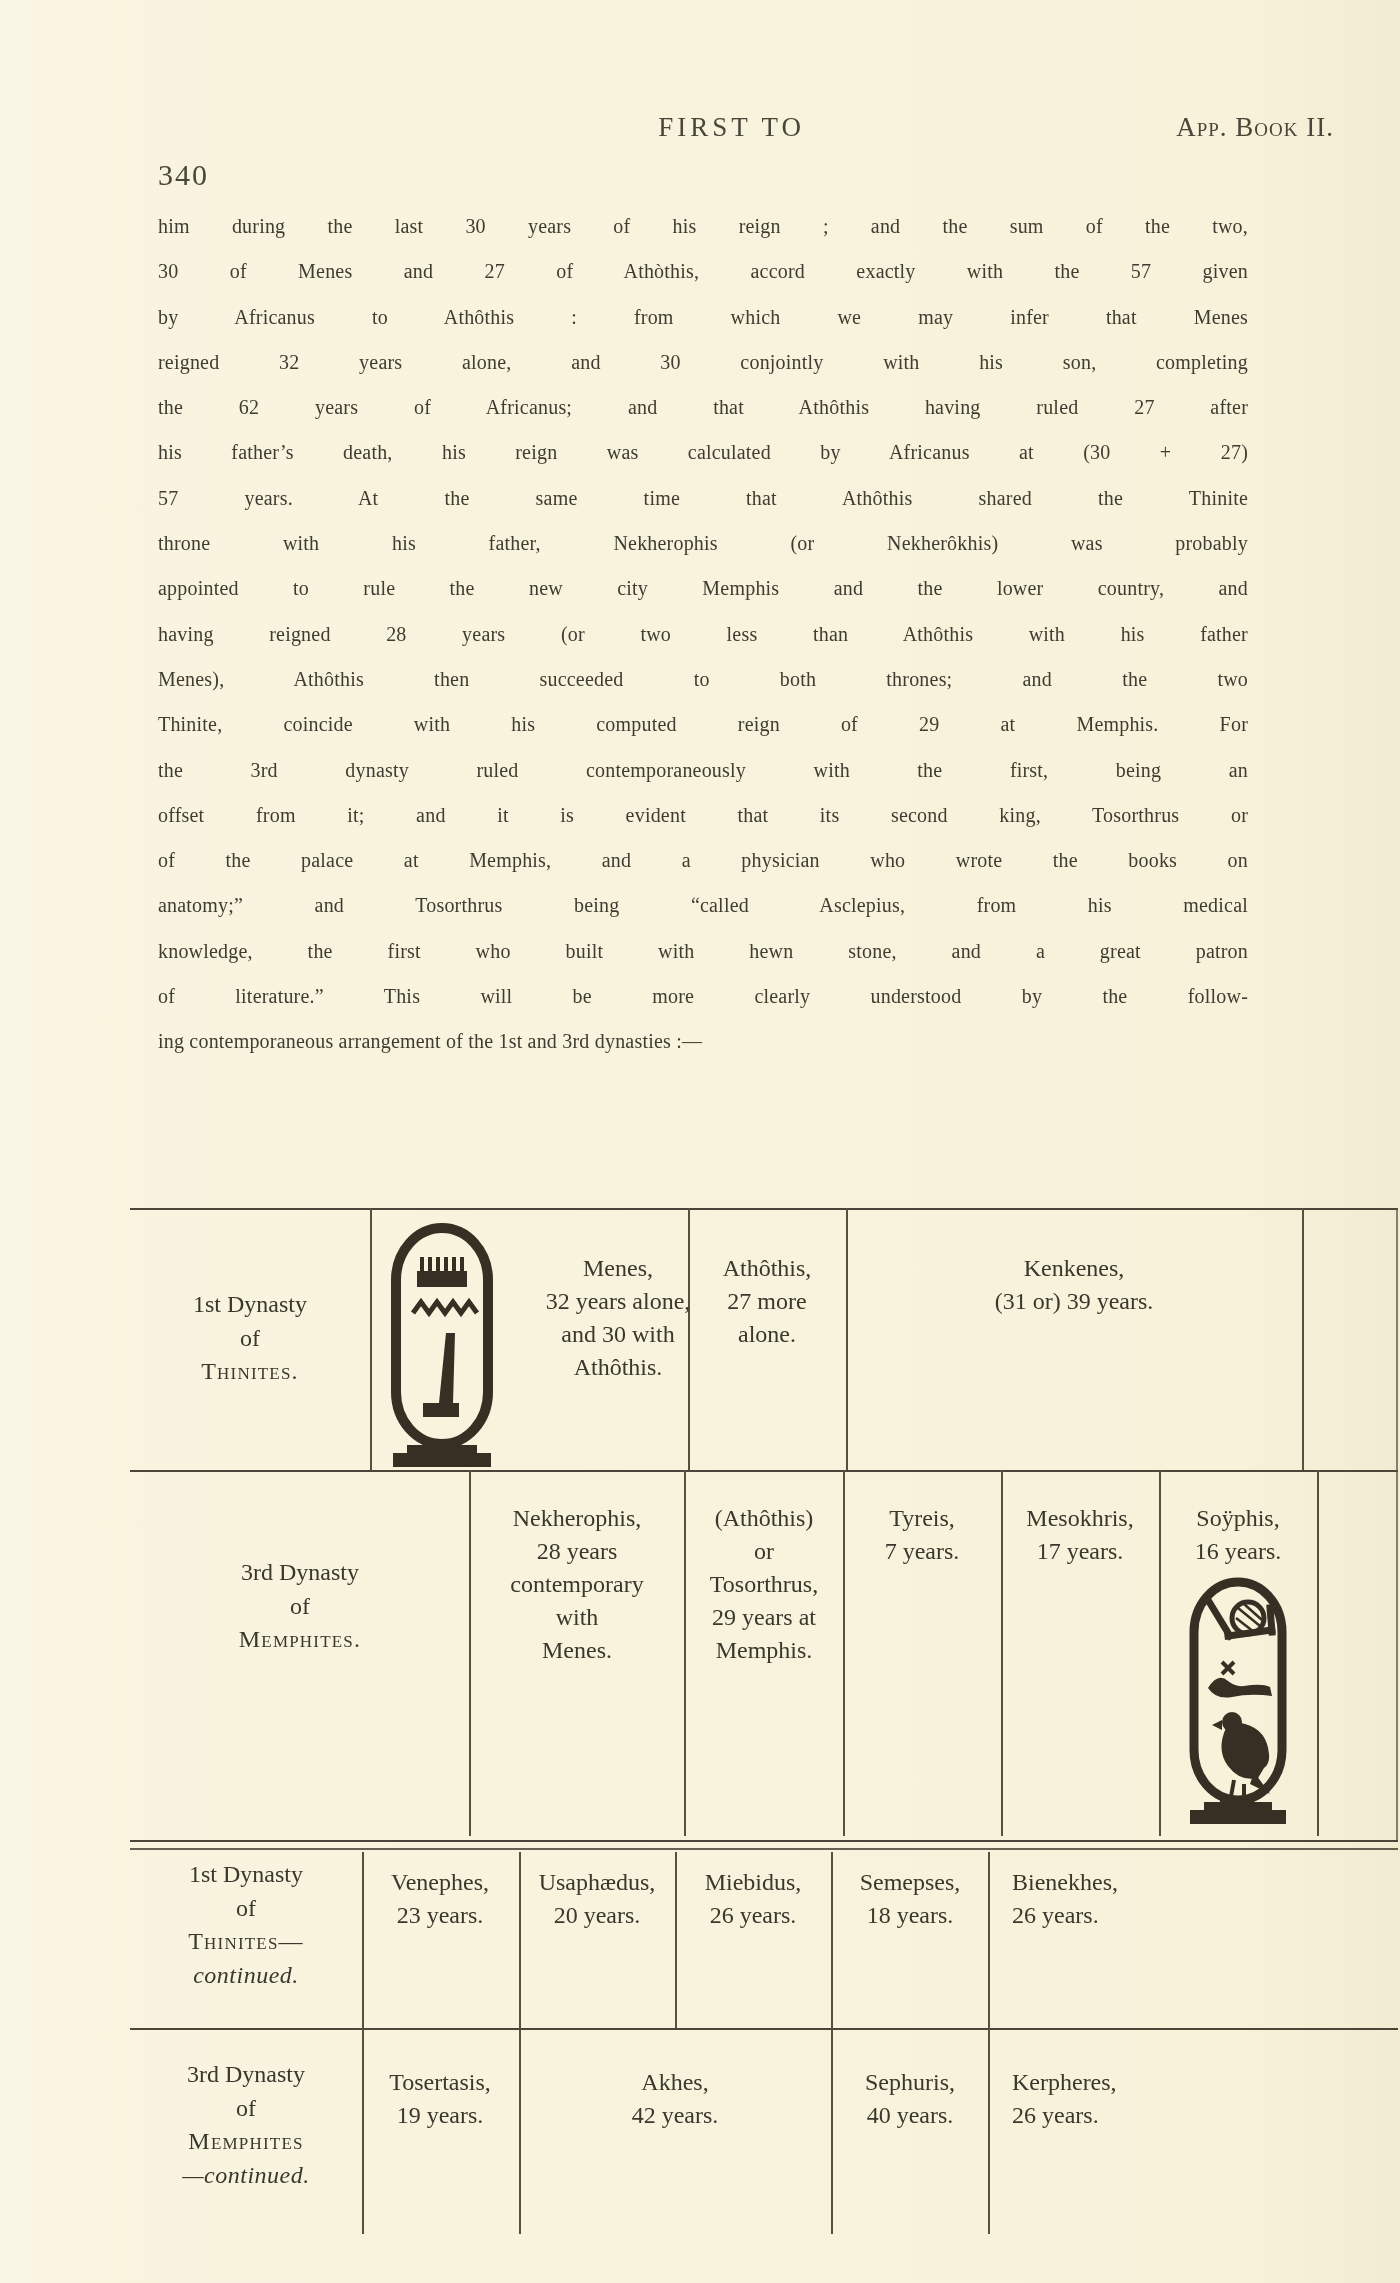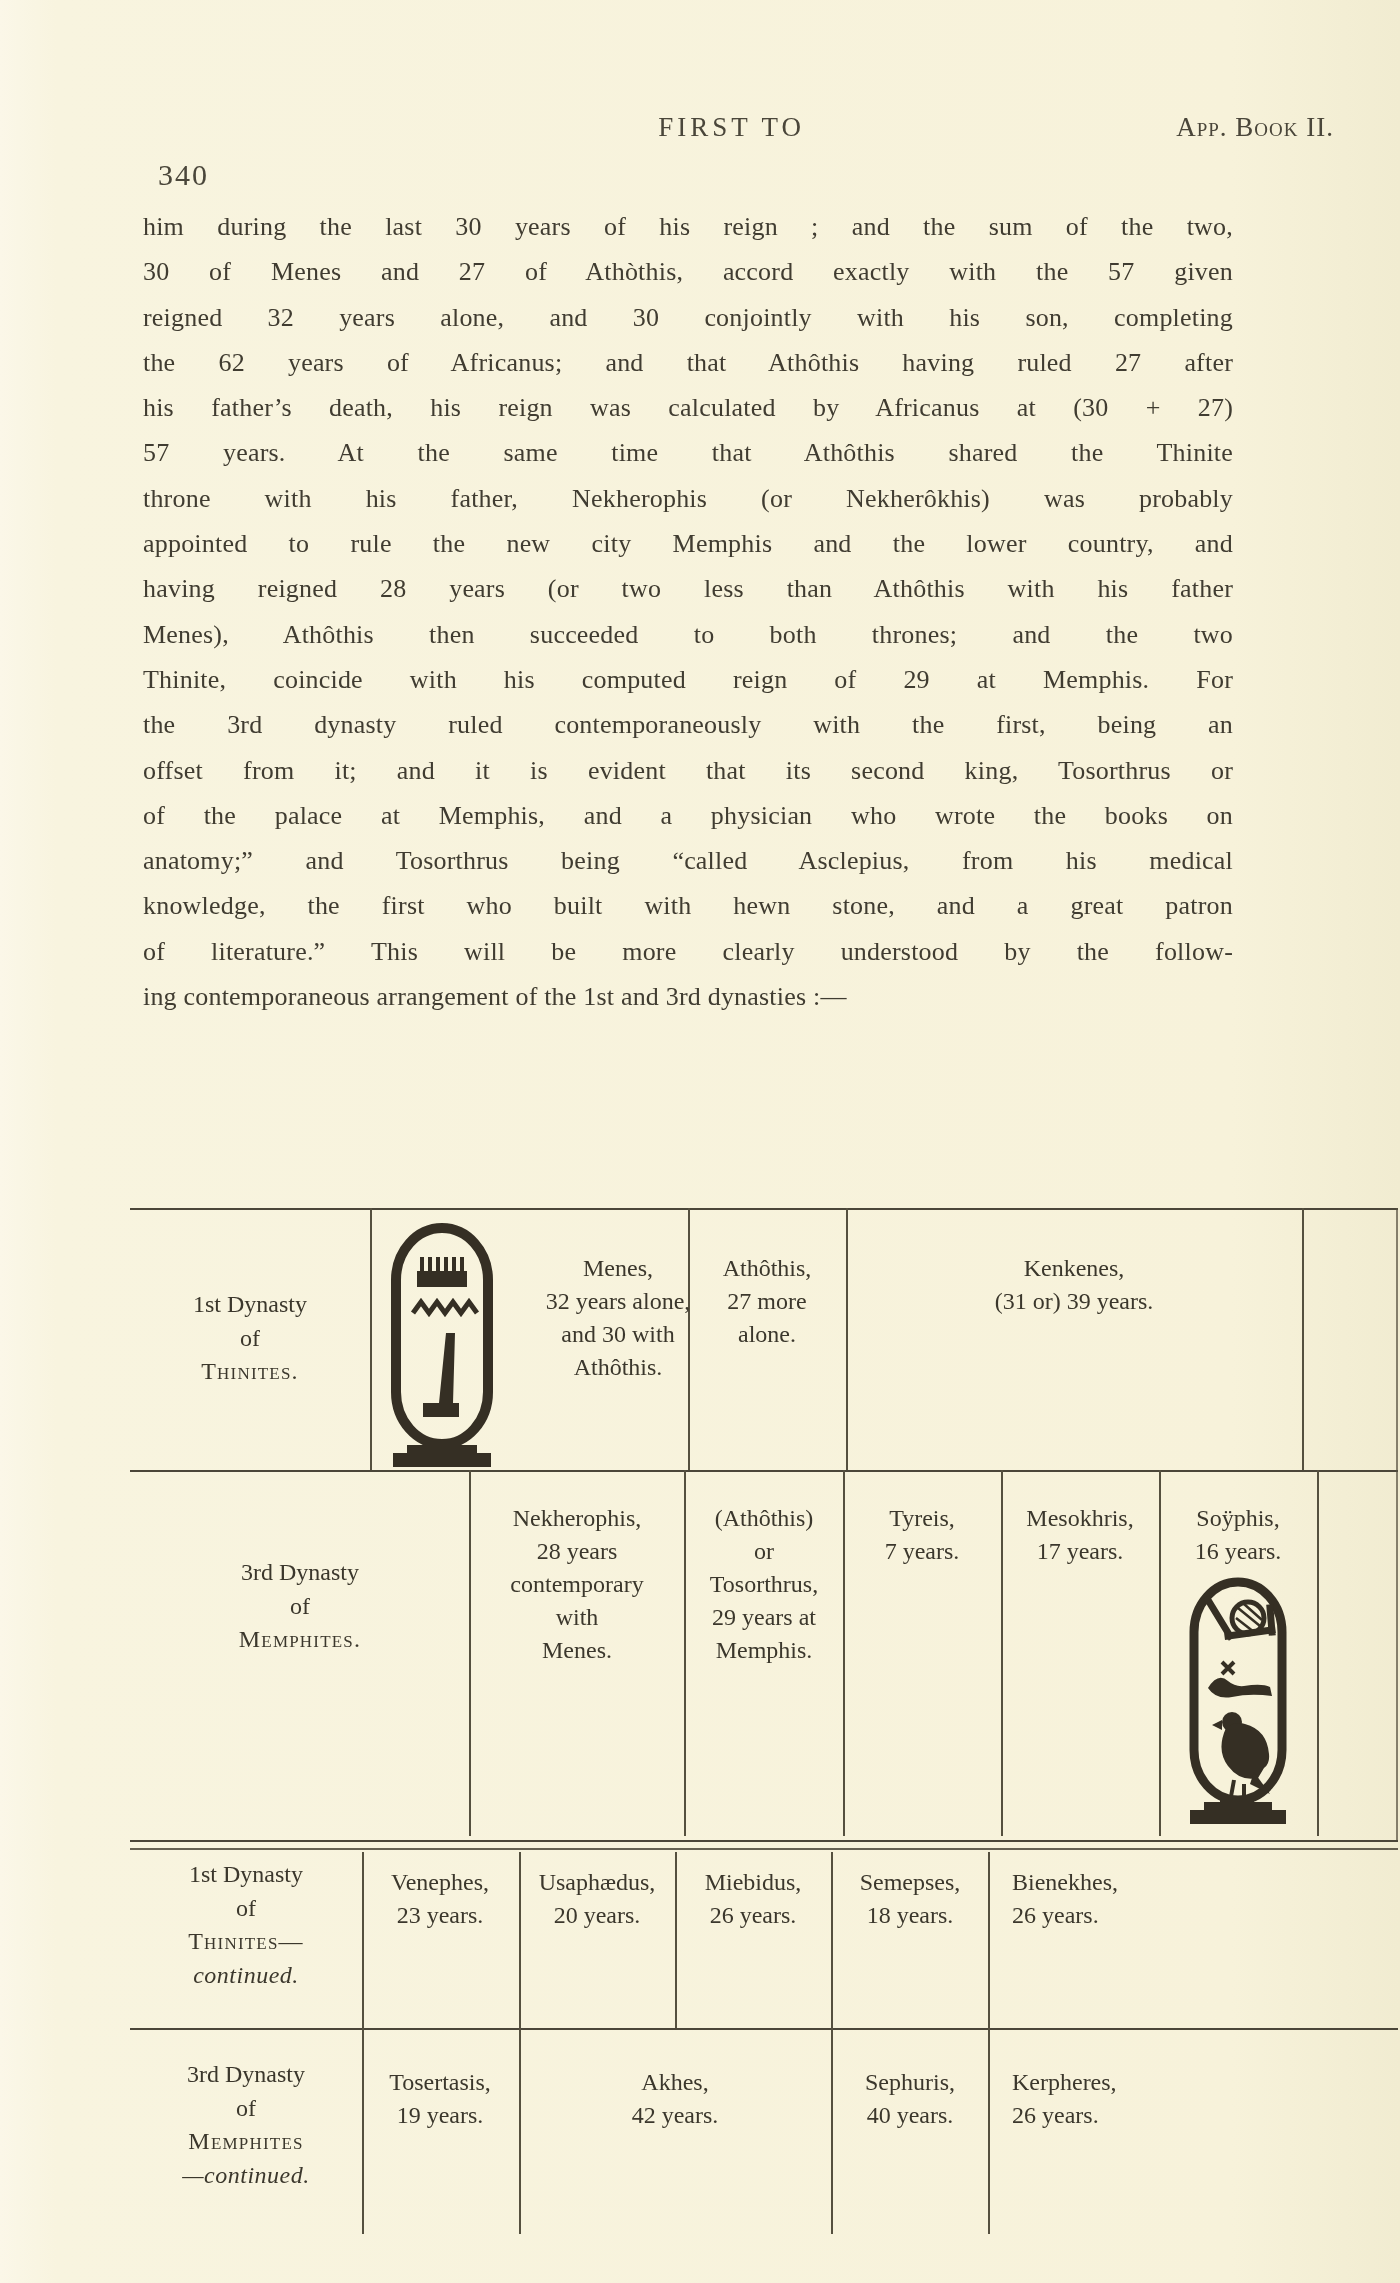--- a/index.html
+++ b/index.html
@@ -7,22 +7,22 @@
     position:relative; width:1400px; height:2283px; overflow:hidden;
     background:linear-gradient(90deg,#fbf7e8 0,#f8f4df 4%,#f7f2da 88%,#f1ecd1 100%);
     font-family:"Liberation Serif","DejaVu Serif",serif;
     color:#3e3a2f;
   }
   .hdr { position:absolute; font-size:27px; color:#4a463a; }
   #hdr-num { left:158px; top:110px; font-size:30px; letter-spacing:2px;margin-top:48px; }
   #hdr-title { left:505px; top:112px; width:300px; text-align:right; letter-spacing:4px; }
   #hdr-ref { right:66px; top:112px; font-variant:small-caps; letter-spacing:1px; }
 
-  #para { position:absolute; left:143px; top:204px; width:1090px;
-          font-size:26px; line-height:45.3px; color:#403c31; letter-spacing:0.2px; }
+  #para { position:absolute; left:158px; top:204px; width:1090px;
+          font-size:20px; line-height:45.3px; color:#403c31; letter-spacing:0.2px; }
   .pline { text-align:justify; text-align-last:justify; -moz-text-align-last:justify; }
   .pline.last { text-align-last:left; -moz-text-align-last:left; }
 
   .hrule { position:absolute; height:2px; background:#4b4639; }
   .hrule.thin { height:1.5px; opacity:.85; }
   .vrule { position:absolute; width:2px; background:#55503f; }
   .vrule.edge { opacity:.7; }
 
   .cell { position:absolute; transform:translateX(-50%); text-align:center;
           white-space:pre-line; font-size:24px; line-height:33px; color:#3b372c; }
@@ -39,20 +39,21 @@
 
 <div id="page">
 
   <div id="hdr-num" class="hdr">340</div>
   <div id="hdr-title" class="hdr">FIRST TO</div>
   <div id="hdr-ref" class="hdr">App. Book II.</div>
 
   <div id="para">
     <div class="pline">him during the last 30 years of his reign ; and the sum of the two,</div>
     <div class="pline">30 of Menes and 27 of Athòthis, accord exactly with the 57 given</div>
+    <div class="pline">by Africanus to Athôthis : from which we may infer that Menes</div>
     <div class="pline">reigned 32 years alone, and 30 conjointly with his son, completing</div>
     <div class="pline">the 62 years of Africanus; and that Athôthis having ruled 27 after</div>
     <div class="pline">his father’s death, his reign was calculated by Africanus at (30 + 27)</div>
     <div class="pline">57 years. At the same time that Athôthis shared the Thinite</div>
     <div class="pline">throne with his father, Nekherophis (or Nekherôkhis) was probably</div>
     <div class="pline">appointed to rule the new city Memphis and the lower country, and</div>
     <div class="pline">having reigned 28 years (or two less than Athôthis with his father</div>
     <div class="pline">Menes), Athôthis then succeeded to both thrones; and the two</div>
     <div class="pline">Thinite, coincide with his computed reign of 29 at Memphis. For</div>
     <div class="pline">the 3rd dynasty ruled contemporaneously with the first, being an</div>

